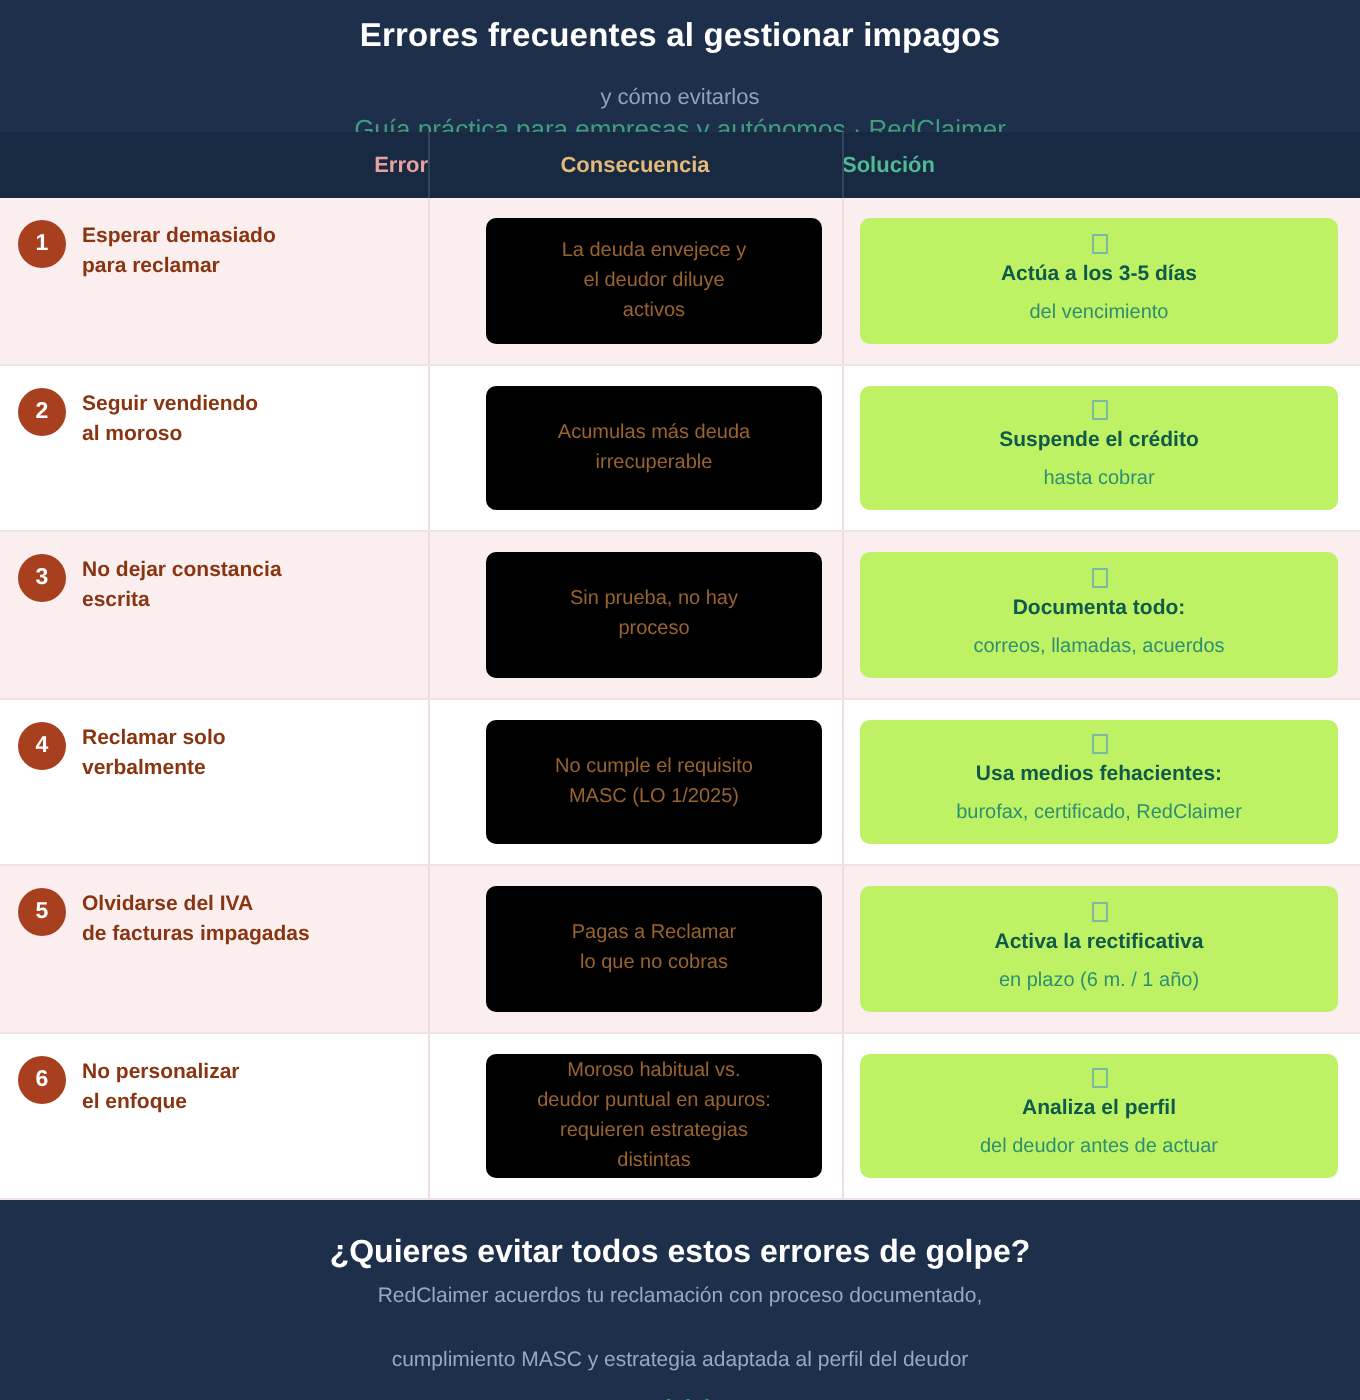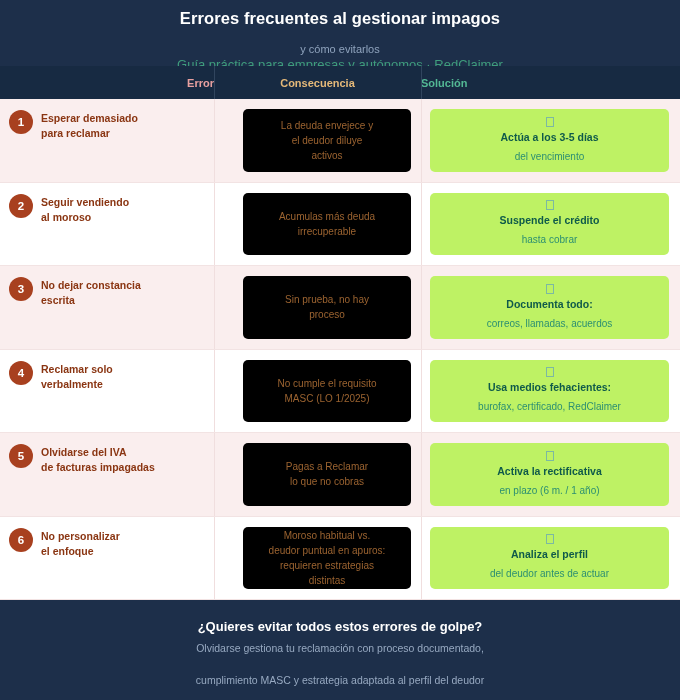--- a/index.html
+++ b/index.html
@@ -207,21 +207,21 @@
   .footer {
     background: #1d2f4a;
     height: 100px;
     flex: 0 0 auto;
     box-sizing: border-box;
     padding-top: 18px;
     text-align: center;
   }
   .footer-title {
     color: #ffffff;
-    font-size: 13px;
+    font-size: 16px;
     font-weight: bold;
     line-height: 18px;
     margin: 0;
   }
   .footer-line {
     color: #97a9c1;
     font-size: 10.5px;
     line-height: 16px;
     margin: 4px 0 0 0;
   }
@@ -386,18 +386,18 @@
             <div class="sol-sub">del deudor antes de actuar</div>
           </div>
         </div>
         <div class="vdiv d1"></div>
         <div class="vdiv d2"></div>
       </div>
     </div>
 
   <div class="footer">
     <div class="footer-title">¿Quieres evitar todos estos errores de golpe?</div>
-    <div class="footer-line">Olvidarse gestiona tu reclamación con proceso documentado,</div>
+    <div class="footer-line">RedClaimer acuerdos tu reclamación con proceso documentado,</div>
     <div class="footer-line second">cumplimiento MASC y estrategia adaptada al perfil del deudor</div>
     <div class="footer-url">www.redclaimer.es</div>
   </div>
 
 </div>
 
 </body></html>

